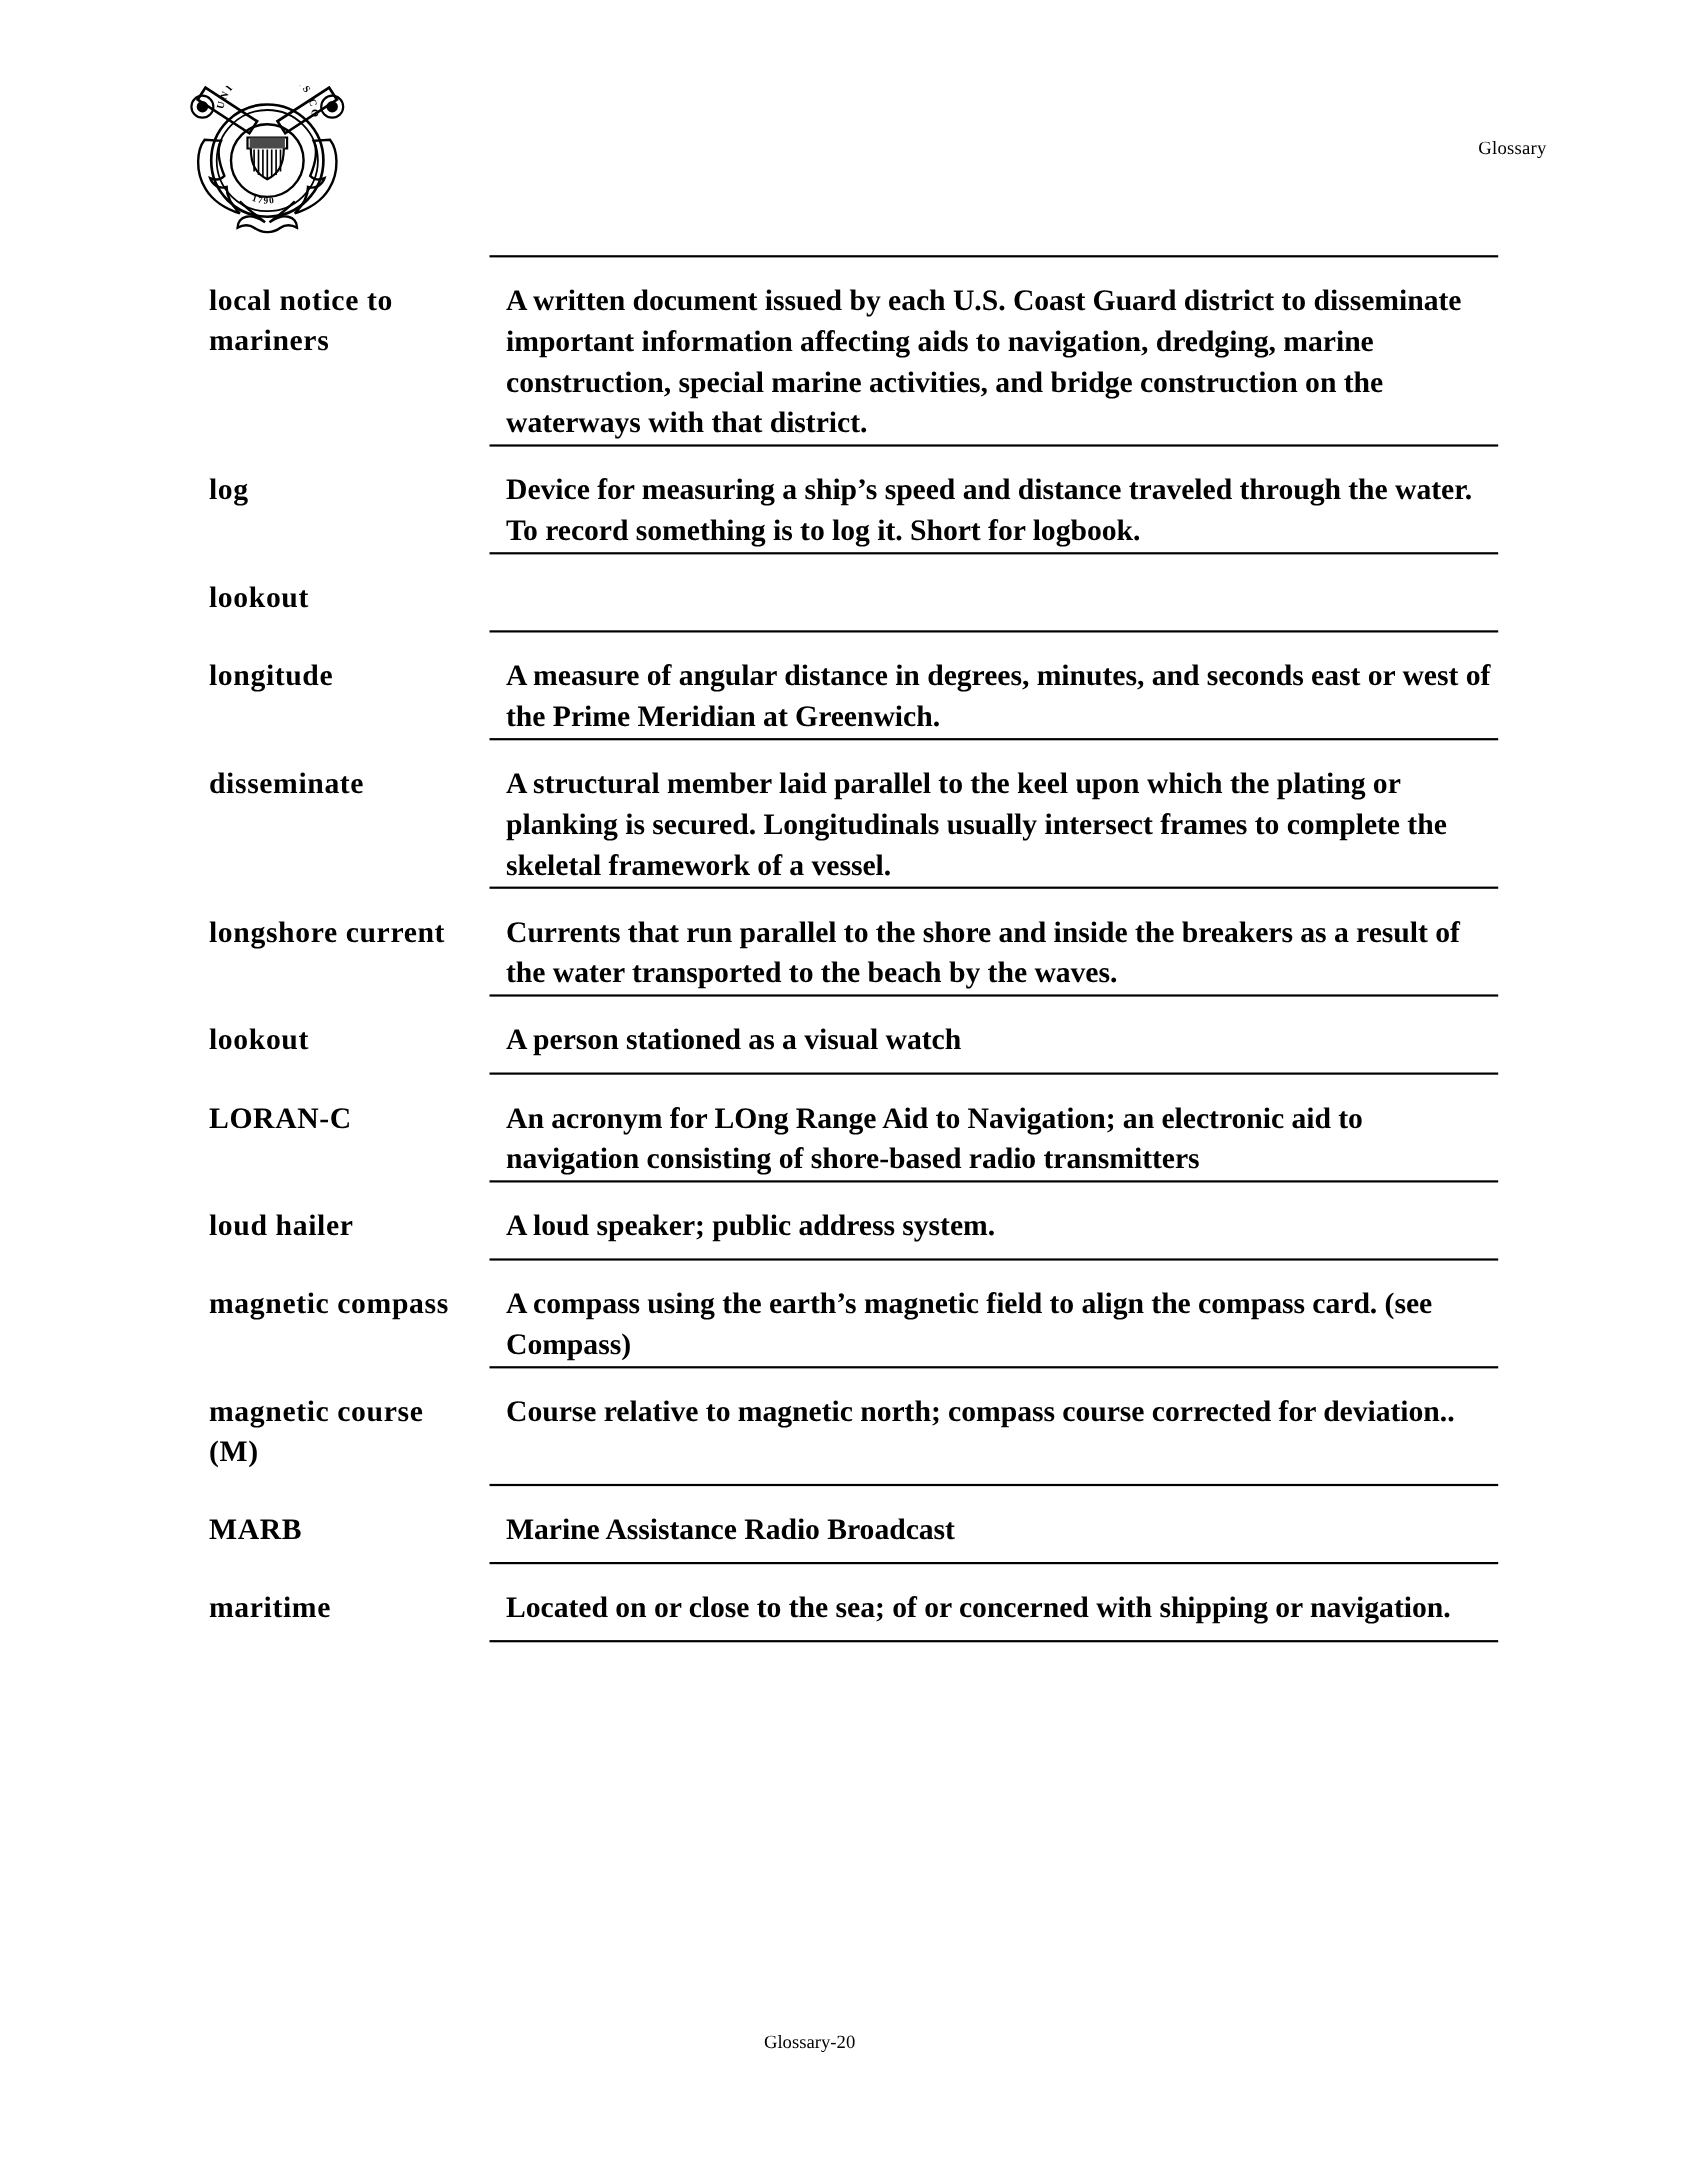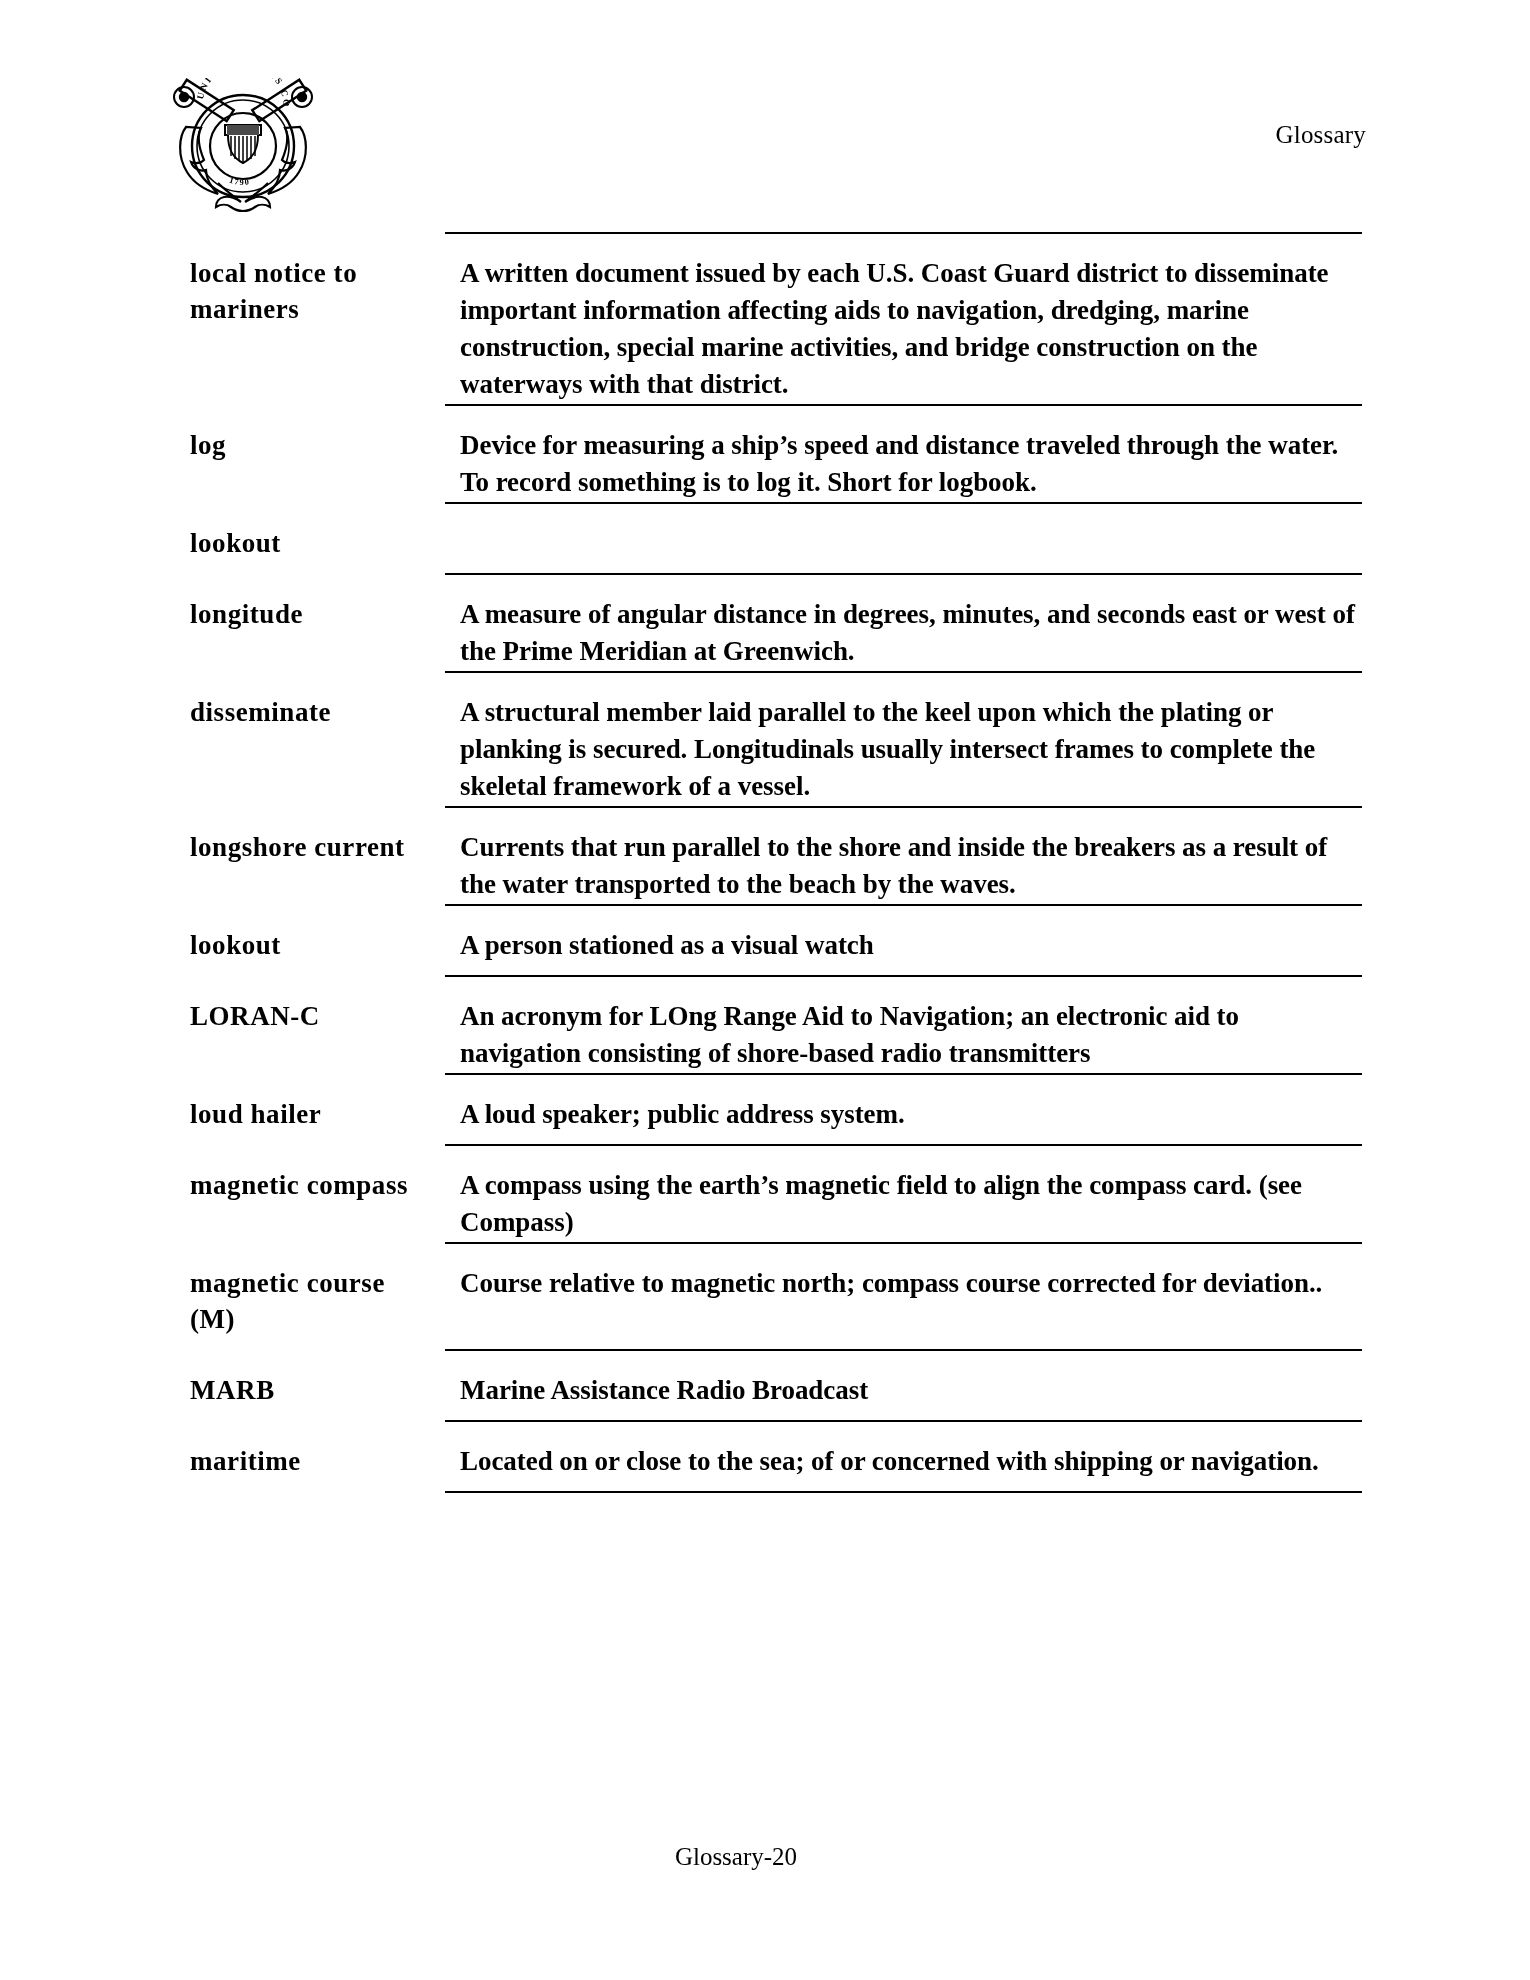--- a/index.html
+++ b/index.html
@@ -31,25 +31,25 @@
   .seal {
     position: absolute;
     left: 163px;
     top: 78px;
     width: 160px;
     height: 135px;
   }
   .seal svg { display: block; width: 160px; height: 135px; }
   .header-title {
     position: absolute;
-    left: 904px;
+    left: 944px;
     top: 120px;
     width: 462px;
     text-align: right;
-    font-size: 25px;
+    font-size: 17px;
     line-height: 30px;
     letter-spacing: 0.2px;
   }
 
   
   .glossary {
     position: absolute;
     left: 190px;
     top: 232px;
     width: 1172px;
@@ -87,21 +87,21 @@
     box-sizing: border-box;
   }
 
   
   .footer {
     position: absolute;
     left: 0;
     top: 1842px;
     width: 1472px;
     text-align: center;
-    font-size: 25px;
+    font-size: 17px;
     line-height: 30px;
   }
 </style>
 </head>
 <body>
 
 <div class="page">
 
   <div class="header">
 

